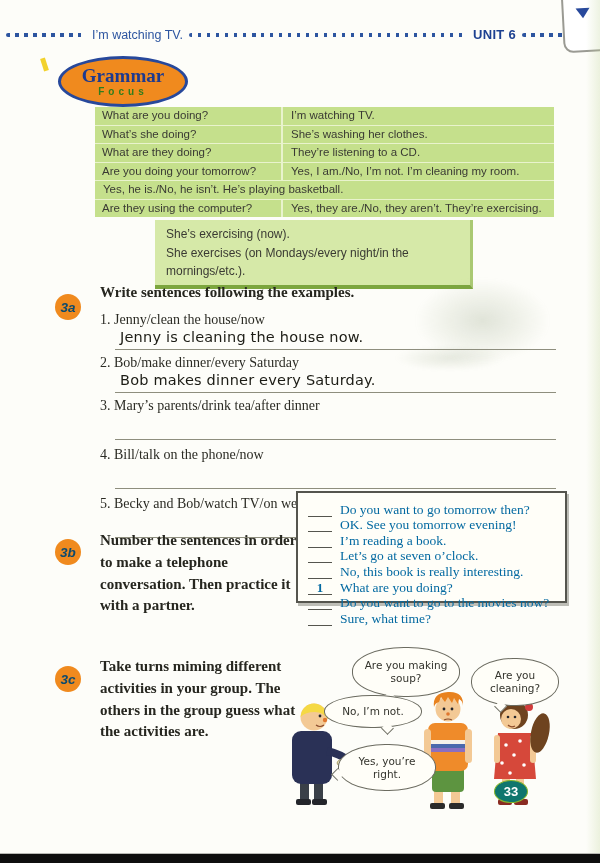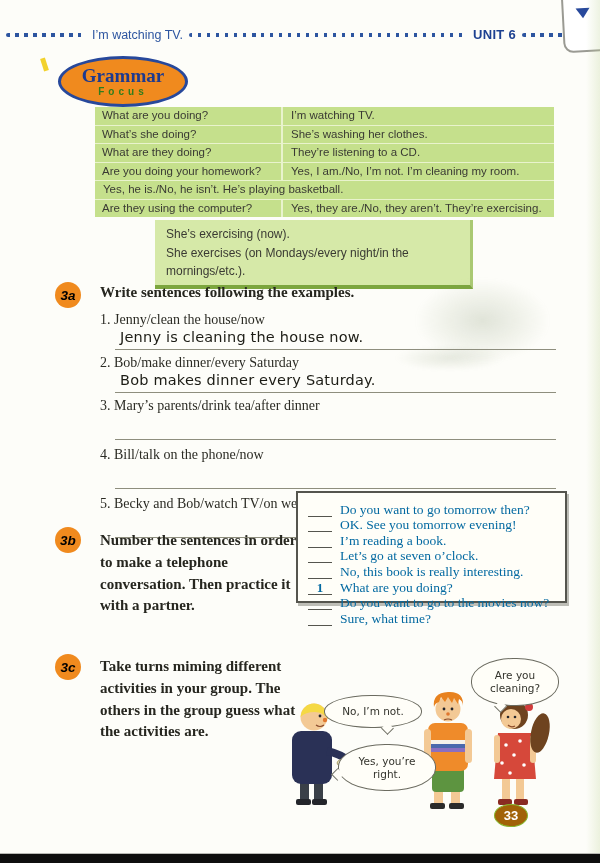--- a/index.html
+++ b/index.html
@@ -33,22 +33,22 @@
   .grow { display:flex; background:#c5e08c; border-bottom:1.5px solid #e9f3cd; }
   .grow:last-child { border-bottom:none; }
   .gq { flex:0 0 188px; padding:1px 7px; border-right:2px solid #e9f3cd; line-height:15.5px; }
   .ga { flex:1; padding:1px 8px; line-height:15.5px; }
   
   .note { position:absolute; left:155px; top:220px; width:318px;
     background:#d6e9a8; border-right:3px solid #aac973; border-bottom:4px solid #7ca63e;
     padding:5px 11px 4px 11px; font-size:12px; line-height:1.55; color:#3a3a33; }
   
   .badge { position:absolute; width:26px; height:26px; border-radius:50%; background:#f08a1e;
-    color:#000000; font-weight:bold; font-style:italic; font-size:13.5px;
-    display:flex; align-items:center; justify-content:center; }
+    color:#0c4a6e; font-weight:bold; font-style:italic; font-size:13.5px;
+    display:flex; align-items:center; justify-content:center;margin-top:12px; }
   .serif { font-family:"Liberation Serif", serif; }
   .sec-title { position:absolute; font-weight:bold; font-size:15px; color:#26261f; }
   
   .s3a-items { position:absolute; left:100px; top:310px; width:456px; font-size:14px; color:#2b2b24; }
   .prompt { line-height:19px; }
   .answer-line { border-bottom:1px solid #8e8e7e; margin-left:15px; padding:0 0 1px 5px;
     min-height:21px; margin-bottom:3px; }
   .answer-line.empty { min-height:25px; margin-bottom:5px; }
   .hand { font-family:"DejaVu Sans", sans-serif; font-size:14.5px; color:#1c1c15; letter-spacing:.2px; }
   
@@ -80,22 +80,22 @@
   .bub-deny     { left:72px;  top:62px;  width:98px;  height:33px; }
   .bub-deny .tail-b { left:60%; }
   .bub-confirm  { left:86px;  top:111px; width:98px;  height:47px; }
   
   .smudge1 { position:absolute; left:415px; top:278px; width:135px; height:85px;
     background:radial-gradient(closest-side, rgba(140,155,120,.25), transparent); filter:blur(1.5px); }
   .smudge2 { position:absolute; left:395px; top:345px; width:110px; height:26px;
     background:radial-gradient(closest-side, rgba(140,155,120,.20), transparent); filter:blur(1.5px); }
   .edge-tint { position:absolute; right:0; top:0; width:14px; height:100%;
     background:linear-gradient(to left, rgba(190,210,150,.28), transparent); }
-  .pagenum { position:absolute; left:494px; top:804px; width:34px; height:23px;
-    background:#a16207; border:1px solid #86b52c; border-radius:50%;
+  .pagenum { position:absolute; left:494px; top:780px; width:34px; height:23px;
+    background:#0f766e; border:1px solid #86b52c; border-radius:50%;
     color:#fff; font-weight:bold; font-size:13px; display:flex; align-items:center; justify-content:center; }
   .bottom-bar { position:absolute; left:0; bottom:0; width:100%; height:10px;
     background:#0e0e0e; border-top:1px solid #b9b9b5; }
 </style>
 </head>
 <body>
 
 <div class="page">
 
   <div class="hdr">
@@ -122,21 +122,21 @@
     </div>
     <div class="grow">
       <div class="gq">What’s she doing?</div>
       <div class="ga">She’s washing her clothes.</div>
     </div>
     <div class="grow">
       <div class="gq">What are they doing?</div>
       <div class="ga">They’re listening to a CD.</div>
     </div>
     <div class="grow">
-      <div class="gq">Are you doing your homework?</div>
+      <div class="gq">Are you doing your tomorrow?</div>
       <div class="ga">Yes, I am./No, I’m not. I’m cleaning my room.</div>
     </div>
     <div class="grow">
       <div class="ga">Yes, he is./No, he isn’t. He’s playing basketball.</div>
     </div>
     <div class="grow">
       <div class="gq">Are they using the computer?</div>
       <div class="ga">Yes, they are./No, they aren’t. They’re exercising.</div>
     </div>
   </div>
@@ -283,20 +283,24 @@
         <rect x="278" y="102" width="6" height="28" rx="3" fill="#f3c995"></rect>
         <ellipse cx="288" cy="100" rx="9" ry="20" fill="#6e431f" transform="rotate(12 288 100)"></ellipse>
         <circle cx="262" cy="82" r="14" fill="#6e431f"></circle>
         <circle cx="259" cy="86" r="10" fill="#f3c995"></circle>
         <circle cx="277" cy="74" r="4" fill="#d23b3b"></circle>
         <circle cx="256" cy="84" r="1.3" fill="#23252b"></circle>
         <circle cx="263" cy="84" r="1.3" fill="#23252b"></circle>
         <path d="M256 92 q3 3 7 1" stroke="#8a4a2a" stroke-width="1.2" fill="none"></path>
       </g>
     </svg>
+    <div class="bubble bub-soup">
+      <span>Are you making soup?</span>
+      <span class="tail tail-b"></span>
+    </div>
     <div class="bubble bub-clean">
       <span>Are you cleaning?</span>
       <span class="tail tail-b"></span>
     </div>
     <div class="bubble bub-deny">
       <span>No, I’m not.</span>
       <span class="tail tail-b"></span>
     </div>
     <div class="bubble bub-confirm">
       <span>Yes, you’re right.</span>

